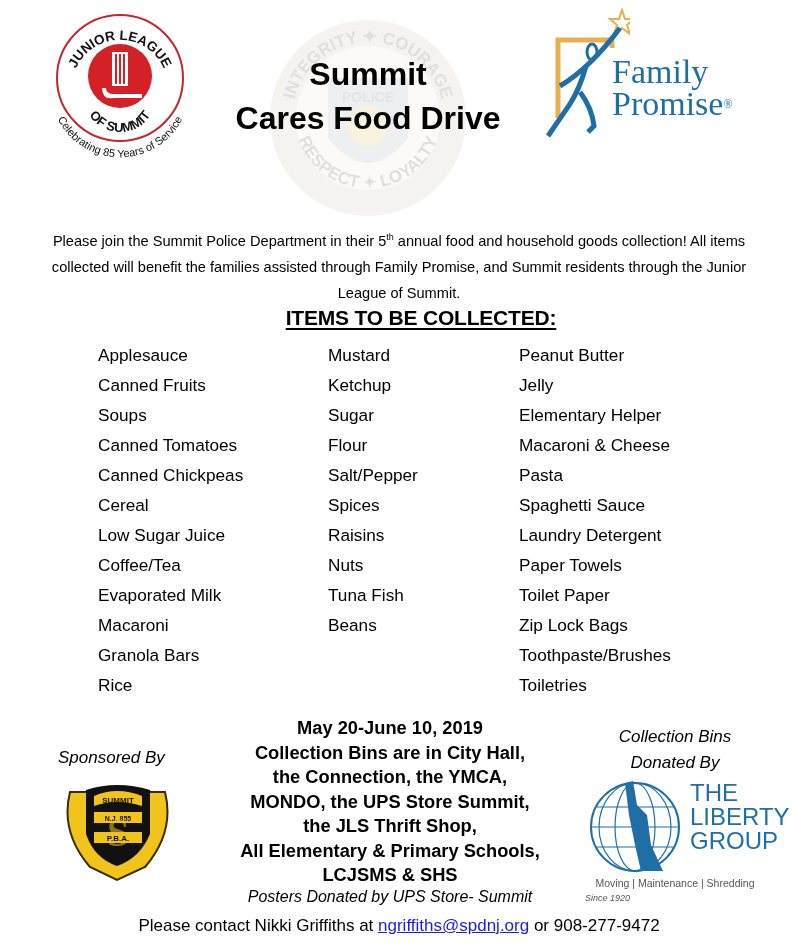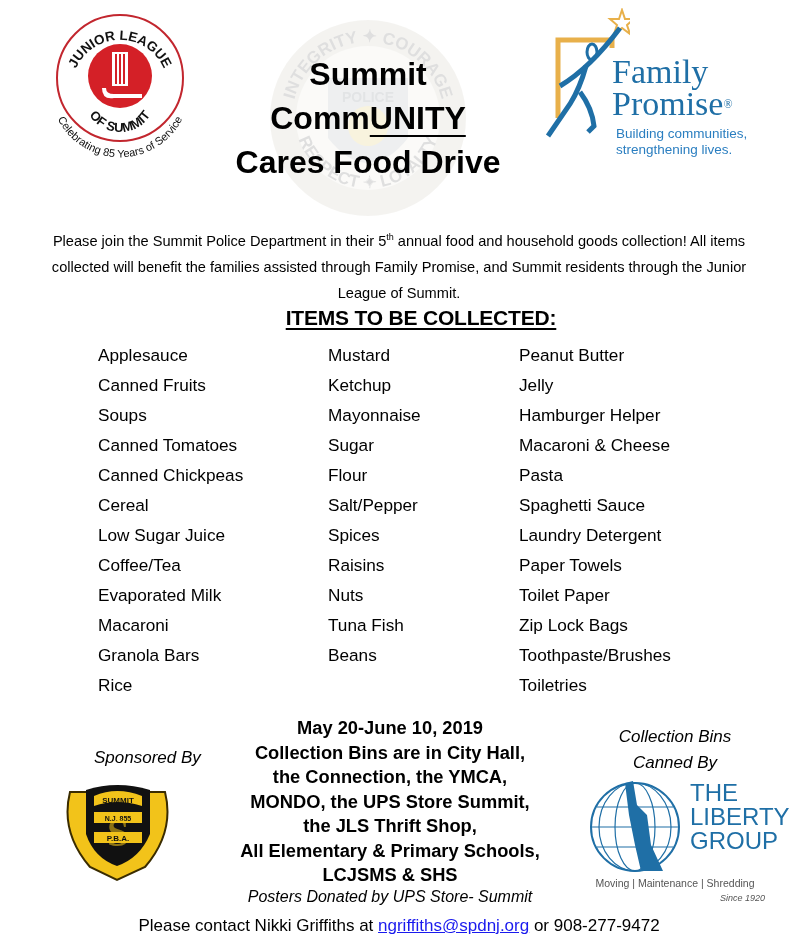--- a/index.html
+++ b/index.html
@@ -26,31 +26,31 @@
   .intro sup { font-size: 9px; line-height: 0; }
 
   .items-heading { left: 0; top: 306px; width: 798px; text-align: center; font-weight: bold; font-size: 21px; text-decoration: underline; text-underline-offset: 3px; font-family: "Liberation Sans Narrow", "Liberation Sans", sans-serif; letter-spacing: -0.2px; padding-left: 22px; }
 
   .col { top: 340px; font-size: 17.2px; line-height: 30px; font-family: "Liberation Sans", sans-serif; }
   .col div { white-space: nowrap; }
   .col1 { left: 87px; margin-left: 11px; }
   .col2 { left: 328px; }
   .col3 { left: 519px; }
 
-  .sponsor-label { left: 58px; top: 748px; font-style: italic; font-size: 17px; margin-left: 36px; }
+  .sponsor-label { left: 58px; top: 748px; font-style: italic; font-size: 17px; }
   .pba { left: 60px; top: 772px; width: 115px; height: 110px; }
 
   .dates { left: 200px; top: 716px; width: 380px; text-align: center; font-weight: bold; font-size: 18.3px; line-height: 24.5px; }
   .posters { left: 200px; top: 888px; width: 380px; text-align: center; font-style: italic; font-size: 16px; }
 
   .donated-label { left: 590px; top: 724px; width: 170px; text-align: center; font-style: italic; font-size: 17px; line-height: 26px; }
   .liberty { left: 585px; top: 775px; width: 180px; height: 130px; }
   .lib-text { position: absolute; left: 105px; top: 6px; color: #1f6fa6; font-family: "Liberation Sans Narrow", "Liberation Sans", sans-serif; font-size: 24px; line-height: 24px; }
   .lib-tag { position: absolute; left: 0; top: 102px; width: 180px; text-align: center; font-size: 10.5px; color: #555; }
-  .lib-since { position: absolute; left: 0; top: 118px; width: 180px; text-align: right; font-size: 9px; color: #555; font-style: italic; }
+  .lib-since { position: absolute; left: 0; top: 118px; width: 180px; text-align: left; font-size: 9px; color: #555; font-style: italic; }
 
   .contact { left: 0; top: 916px; width: 798px; text-align: center; font-size: 17px; }
   .contact a { color: #1a1aee; text-decoration: underline; }
 </style>
 </head>
 <body>
 
 <div class="abs seal">
   <svg width="212" height="200" viewBox="0 0 212 200">
     <defs>
@@ -93,29 +93,24 @@
     <polygon points="82,2 85,11 94,11 87,17 90,26 82,20 74,26 77,17 70,11 79,11" fill="#fff" stroke="#e8b04a" stroke-width="2"></polygon>
     <ellipse cx="52" cy="44" rx="5" ry="8" fill="none" stroke="#1f6fa6" stroke-width="3"></ellipse>
     <path d="M 20 78 Q 50 60 80 20" fill="none" stroke="#1f6fa6" stroke-width="5"></path>
     <path d="M 46 58 Q 40 80 30 96 L 8 128" fill="none" stroke="#1f6fa6" stroke-width="5"></path>
     <path d="M 40 84 Q 52 100 54 118 L 48 124" fill="none" stroke="#1f6fa6" stroke-width="5"></path>
   </svg>
   <div class="fp-name">
     <div>Family</div>
     <div><span>Promise</span><span class="fp-reg">®</span></div>
   </div>
-  <div class="fp-tag">
-    <div>Building communities,</div>
-    <div>strengthening lives.</div>
-  </div>
 </div>
 
 <div class="abs title">
   <div>Summit</div>
-  <div><span>Comm</span><span class="u">UNITY</span></div>
   <div>Cares Food Drive</div>
 </div>
 
 <div class="abs intro">
   <span>Please join the Summit Police Department in their 5</span><sup>th</sup><span> annual food and household goods collection!  All items collected will benefit the families assisted through Family Promise, and Summit residents through the Junior League of Summit.</span>
 </div>
 
 <div class="abs items-heading">ITEMS TO BE COLLECTED:</div>
 
 <div class="abs col col1">
@@ -128,34 +123,33 @@
   <div>Low Sugar Juice</div>
   <div>Coffee/Tea</div>
   <div>Evaporated Milk</div>
   <div>Macaroni</div>
   <div>Granola Bars</div>
   <div>Rice</div>
 </div>
 <div class="abs col col2">
   <div>Mustard</div>
   <div>Ketchup</div>
-  <div>Mayonnaise</div>
   <div>Sugar</div>
   <div>Flour</div>
   <div>Salt/Pepper</div>
   <div>Spices</div>
   <div>Raisins</div>
   <div>Nuts</div>
   <div>Tuna Fish</div>
   <div>Beans</div>
 </div>
 <div class="abs col col3">
   <div>Peanut Butter</div>
   <div>Jelly</div>
-  <div>Hamburger Helper</div>
+  <div>Elementary Helper</div>
   <div>Macaroni &amp; Cheese</div>
   <div>Pasta</div>
   <div>Spaghetti Sauce</div>
   <div>Laundry Detergent</div>
   <div>Paper Towels</div>
   <div>Toilet Paper</div>
   <div>Zip Lock Bags</div>
   <div>Toothpaste/Brushes</div>
   <div>Toiletries</div>
 </div>
@@ -181,21 +175,21 @@
   <div>the Connection, the YMCA,</div>
   <div>MONDO, the UPS Store Summit,</div>
   <div>the JLS Thrift Shop,</div>
   <div>All Elementary &amp; Primary Schools,</div>
   <div>LCJSMS &amp; SHS</div>
 </div>
 <div class="abs posters">Posters Donated by UPS Store- Summit</div>
 
 <div class="abs donated-label">
   <div>Collection Bins</div>
-  <div>Canned By</div>
+  <div>Donated By</div>
 </div>
 <div class="abs liberty">
   <svg class="abs" style="left:0;top:0" width="105" height="100" viewBox="0 0 105 100">
     <circle cx="50" cy="52" r="44" fill="none" stroke="#1f6fa6" stroke-width="2"></circle>
     <ellipse cx="50" cy="52" rx="20" ry="44" fill="none" stroke="#1f6fa6" stroke-width="1.2"></ellipse>
     <ellipse cx="50" cy="52" rx="36" ry="44" fill="none" stroke="#1f6fa6" stroke-width="1.2"></ellipse>
     <line x1="6" y1="52" x2="94" y2="52" stroke="#1f6fa6" stroke-width="1.2"></line>
     <line x1="12" y1="32" x2="88" y2="32" stroke="#1f6fa6" stroke-width="1.2"></line>
     <line x1="12" y1="72" x2="88" y2="72" stroke="#1f6fa6" stroke-width="1.2"></line>
     <path d="M 40 8 L 48 6 L 52 30 L 62 40 L 66 70 L 78 96 L 56 96 L 50 70 L 44 40 Z" fill="#1f6fa6"></path>

